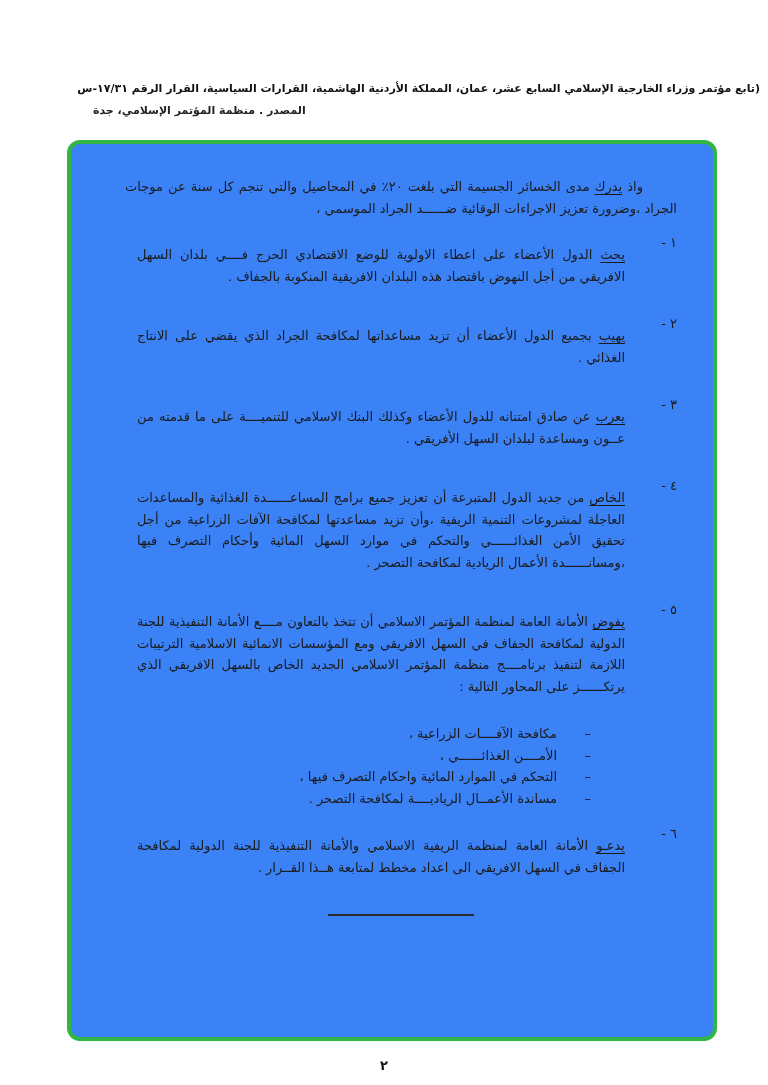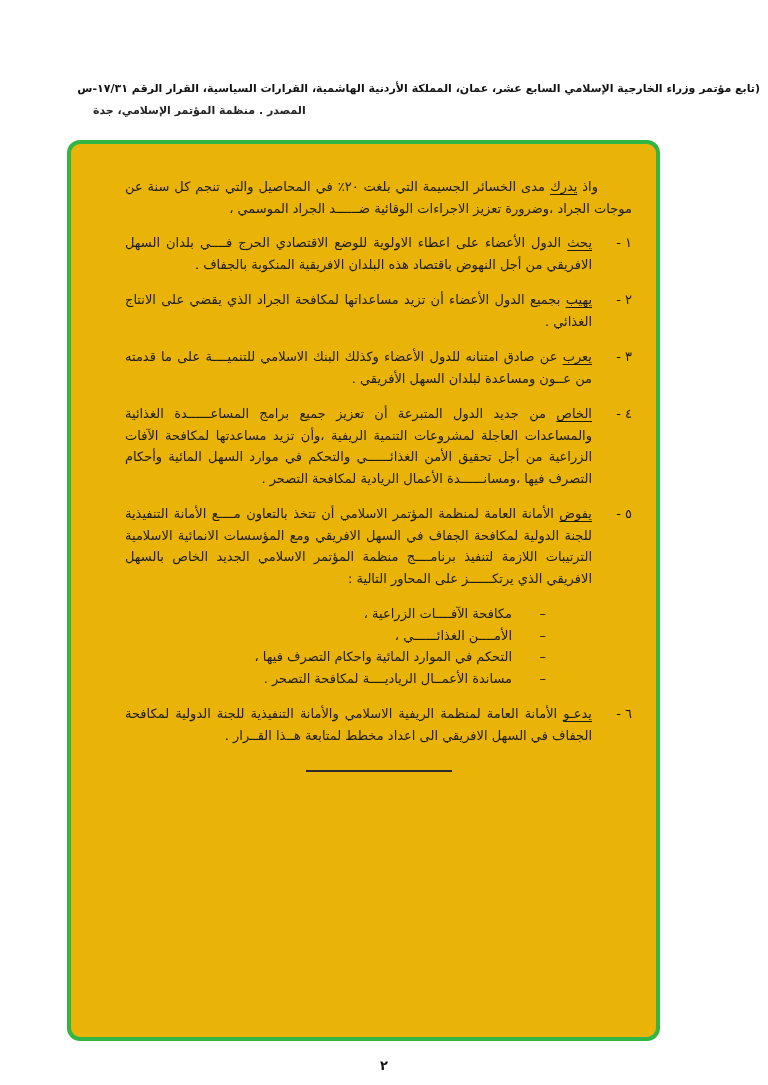--- a/index.html
+++ b/index.html
@@ -10,29 +10,29 @@
   .header-citation{
     position:absolute;top:82px;right:8px;left:6px;
     direction:rtl;text-align:right;white-space:nowrap;
     font-size:11px;font-weight:bold;color:#111;
   }
   .source-line{
     position:absolute;top:104px;left:93px;
     direction:rtl;font-size:11px;font-weight:bold;color:#222;
   }
   .frame{
-    position:absolute;left:67px;top:140px;width:593px;height:901px;
+    position:absolute;left:67px;top:140px;width:650px;height:901px;
     box-sizing:border-box;border:4px solid #31b544;border-radius:13px;
-    padding:32px 24px 16px 54px;background:#eab308;
+    padding:32px 36px 16px 54px;background:#3b82f6;
   }
   .body-text{direction:rtl;font-size:13px;line-height:21.5px;text-align:justify;}
   .intro{margin:0 0 13px;text-indent:34px;}
   .item{display:flex;margin:4px 0 14px;}
   .item .num{flex:0 0 40px;width:40px;}
-  .item .itxt{margin:0;flex:1;text-align:justify;}
+  .item .itxt{margin:12px;flex:1;text-align:justify;}
   .subs{margin:0 86px 14px 0;}
   .sub{display:flex;}
   .sub .dash{flex:0 0 34px;width:34px;}
   .u{text-decoration:underline;text-underline-offset:3px;}
   .endline{width:146px;border-top:2px solid #2b2b2b;margin:24px auto 0;}
   .page-number{
     position:absolute;top:1058px;left:0;right:0;text-align:center;
     font-size:13px;font-weight:bold;color:#111;
   }
 </style>

